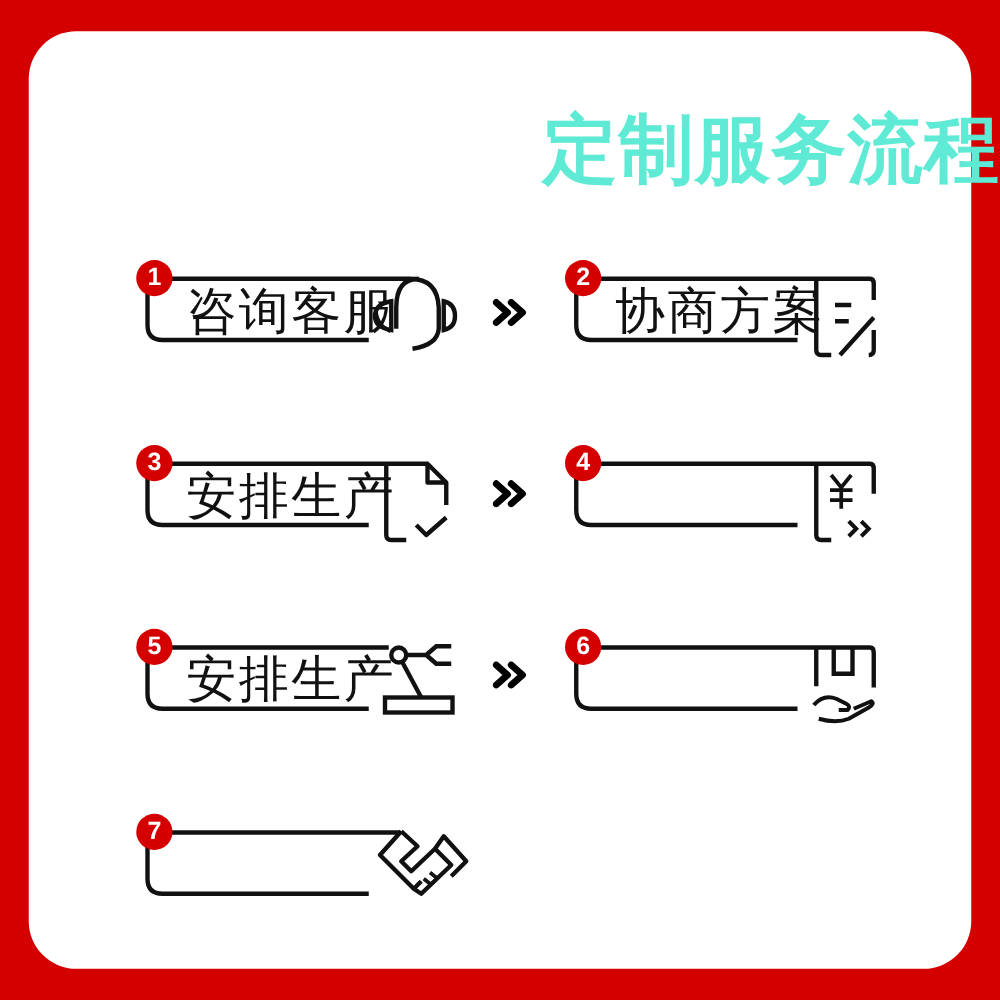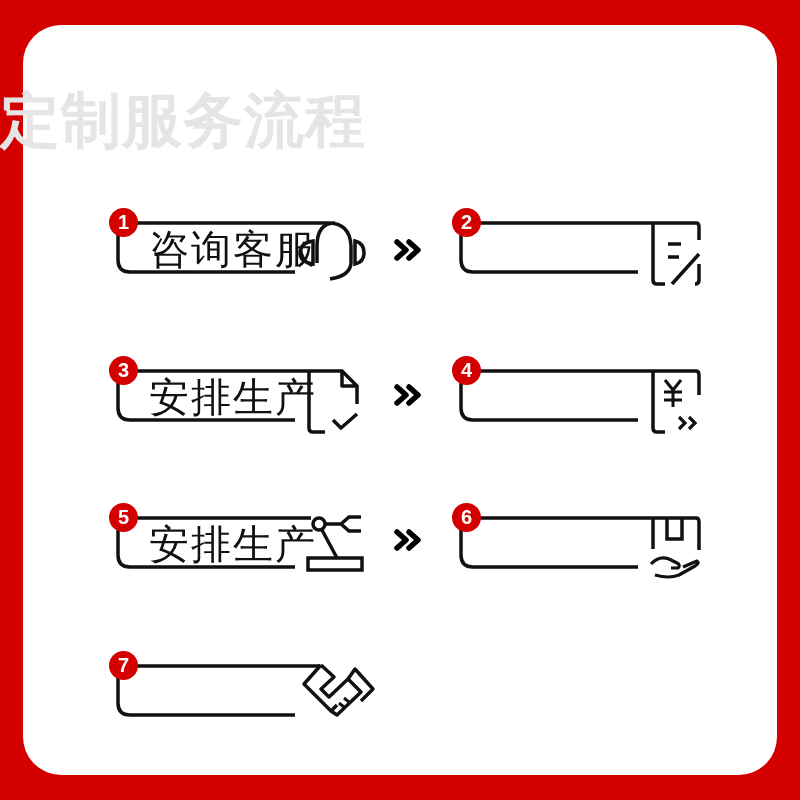--- a/index.html
+++ b/index.html
@@ -1,20 +1,20 @@
 <!DOCTYPE html>
 <html><head>
 <meta charset="utf-8">
 <style>
   html, body { margin:0; padding:0; }
   body { width:800px; height:800px; background:#d40000; position:relative; overflow:hidden;
          font-family:"DejaVu Sans","Liberation Sans",sans-serif; }
   .panel { position:absolute; left:23px; top:25px; width:754px; height:750px; background:#ffffff; border-radius:38px; }
-  .title { position:absolute; left:0; top:82px; width:800px; text-align:left; font-size:60px; font-weight:bold;
-           color:#e5e5e5; letter-spacing:1px; line-height:76px; }
+  .title { position:absolute; left:0; top:82px; width:800px; text-align:right; font-size:60px; font-weight:bold;
+           color:#5eead4; letter-spacing:1px; line-height:76px; }
   .step { position:absolute; width:270px; height:90px; }
   .step svg.frame { position:absolute; left:0; top:0; overflow:visible; }
   .badge { position:absolute; left:-14px; top:-14px; width:29px; height:29px; border-radius:50%;
            background:#d40000; color:#fff; font-weight:bold; font-size:20px; line-height:29px; text-align:center;
            font-family:"Liberation Sans",sans-serif; }
   .label { position:absolute; left:26px; top:2px; font-size:40px; color:#111; line-height:50px; letter-spacing:2px; }
   .arrow { position:absolute; width:30px; height:22px; }
 </style>
 </head>
 <body>
@@ -40,20 +40,21 @@
 <svg class="arrow" style="left:394px;top:239px" viewBox="0 0 30 22">
   <path d="M3 3 L12 11 L3 19 M15 3 L24 11 L15 19" fill="none" stroke="#000" stroke-width="5.5" stroke-linejoin="round" stroke-linecap="round"></path>
 </svg>
 
 <div class="step" style="left:466px;top:222px;">
   <svg class="frame" width="260" height="70">
     <path d="M-5 12 L-5 38 Q-5 50 7 50 L172 50" fill="none" stroke="#111" stroke-width="3.5"></path>
     <path d="M10 1 L230 1 Q233 1 233 5 L233 18" fill="none" stroke="#111" stroke-width="3.5"></path>
   </svg>
   <div class="badge">2</div>
+  <div class="label">协商方案</div>
   <svg style="position:absolute;left:183px;top:0px;overflow:visible" width="55" height="65">
     <path d="M4 1 L4 58 Q4 62 8 62 L16 62" fill="none" stroke="#111" stroke-width="3.5"></path>
     <path d="M50 42 L50 58 Q50 62 46 62" fill="none" stroke="#111" stroke-width="3.5"></path>
     <path d="M19 22 L32 22 M19 35 L30 35 M23 62 L50 32" fill="none" stroke="#111" stroke-width="3.5"></path>
   </svg>
 </div>
 
 <div class="step" style="left:123px;top:370px;">
   <svg class="frame" width="260" height="70">
     <path d="M-5 12 L-5 38 Q-5 50 7 50 L172 50" fill="none" stroke="#111" stroke-width="3.5"></path>

